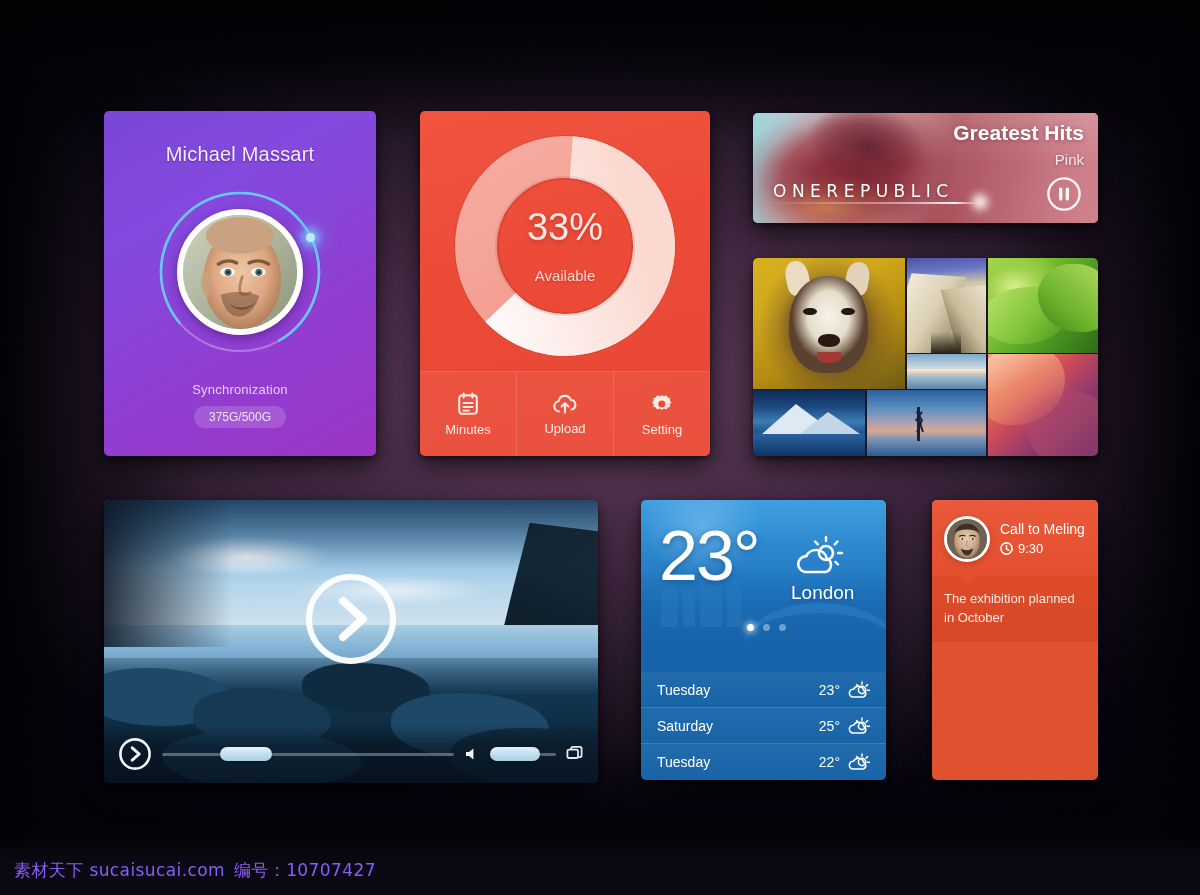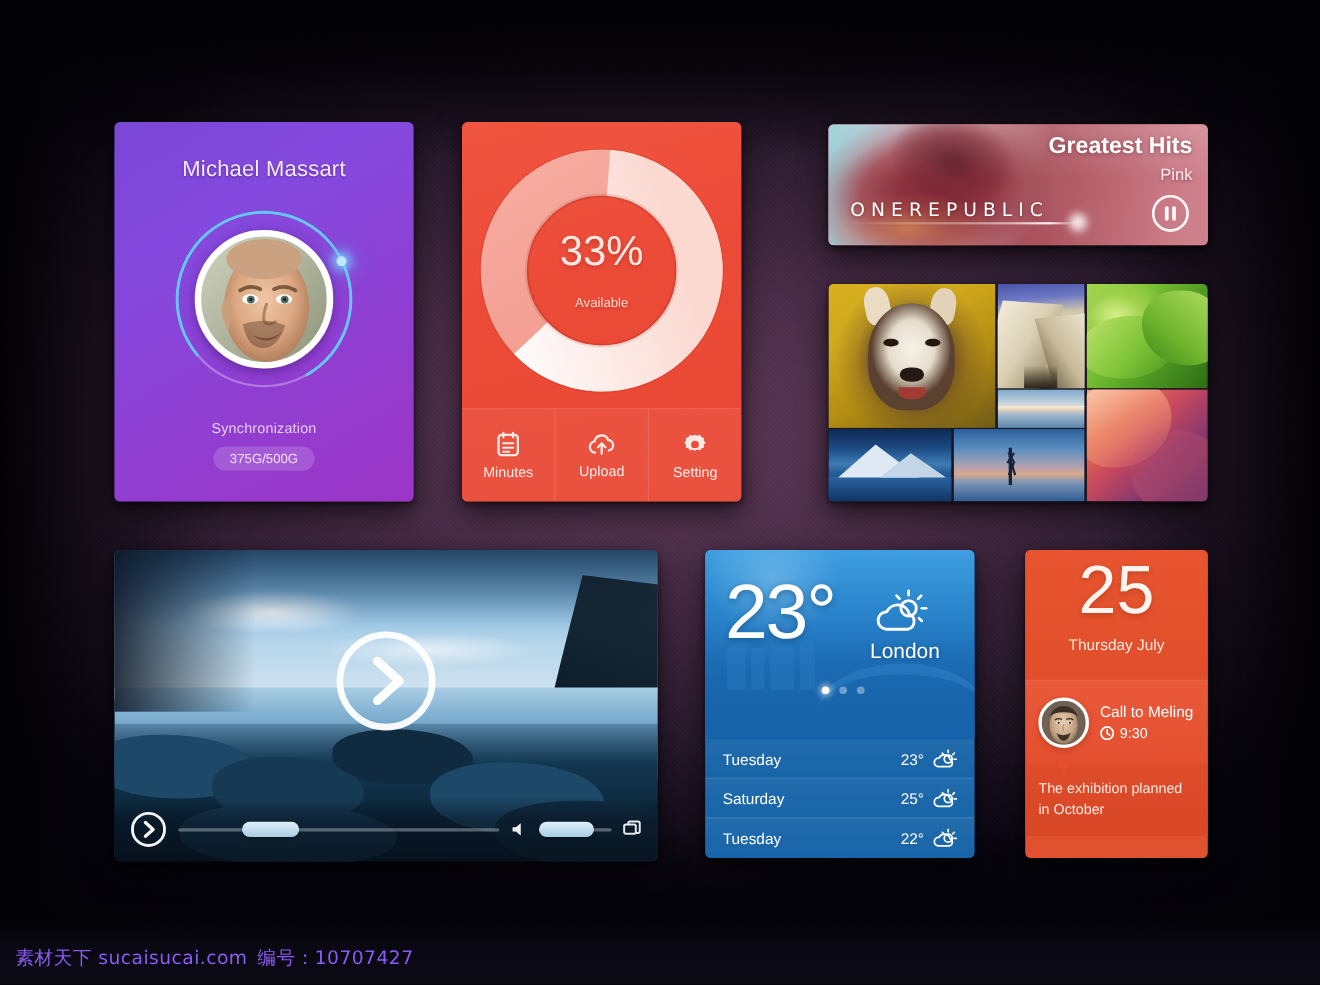--- a/index.html
+++ b/index.html
@@ -74,35 +74,35 @@
   }
   #profile-card .badge {
     display:block; margin:9px auto 0; width:92px;
     text-align:center; padding:4px 0;
     border-radius:11px; background:rgba(255,255,255,.16);
     color:#f0e2ff; font-size:12px;
   }
 
   
   #storage-card {
-    left:420px; top:111px; width:254px; height:345px;
+    left:420px; top:111px; width:290px; height:345px;
     background:linear-gradient(165deg, #f05540 0%, #ec4b38 40%, #e84733 100%);
   }
   .donut-wrap { position:relative; width:226px; height:226px; margin:22px auto 0; }
   .donut-svg { position:absolute; inset:0; }
   .donut-label {
     position:absolute; left:0; right:0; top:50%; transform:translateY(-50%);
     text-align:center; pointer-events:none;
   }
   .donut-label .pct {
     color:#fde8e4; font-size:38px; font-weight:400; line-height:1;
     text-shadow:0 2px 4px rgba(130,30,15,.35);
   }
   .donut-label .sub {
-    color:#fad6cf; font-size:12px; margin-top:21px;
+    color:#fad6cf; font-size:15px; margin-top:21px;
     text-shadow:0 1px 3px rgba(130,30,15,.3);
   }
   .act-row {
     position:absolute; left:0; right:0; bottom:0; height:85px;
     display:flex; background:rgba(255,255,255,.055);
     border-top:1px solid rgba(255,255,255,.10);
   }
   .act {
     flex:1; display:flex; flex-direction:column;
     align-items:center; justify-content:center; gap:6px;
@@ -748,24 +748,20 @@
             <path d="M8.6 3.6 l1.5 1.5"></path>
         </g>
         <circle cx="14" cy="9" r="3.6" fill="none" stroke="#fff" stroke-width="1.6"></circle>
         <path d="M5 16 a3.9 3.9 0 0 1 .6 -7.8 a5.4 5.4 0 0 1 10.1 1.2 a3.5 3.5 0 0 1 -.6 6.6 z" fill="none" stroke="#fff" stroke-width="1.6" stroke-linejoin="round"></path>
       </svg>
     </div>
   </div>
 </div>
 
 <div class="card" id="calendar-card">
-  <div class="cal-top">
-    <div class="cal-num">25</div>
-    <div class="cal-sub">Thursday  July</div>
-  </div>
 
   <div class="cal-event">
     <div class="avatar-sm">
       <svg viewBox="0 0 100 100" preserveAspectRatio="xMidYMid slice">
         <defs>
           <radialGradient id="skin2" cx="48%" cy="42%" r="64%">
             <stop offset="0%" stop-color="#e6cbb0"></stop>
             <stop offset="60%" stop-color="#c9a887"></stop>
             <stop offset="100%" stop-color="#8a6c52"></stop>
           </radialGradient>

